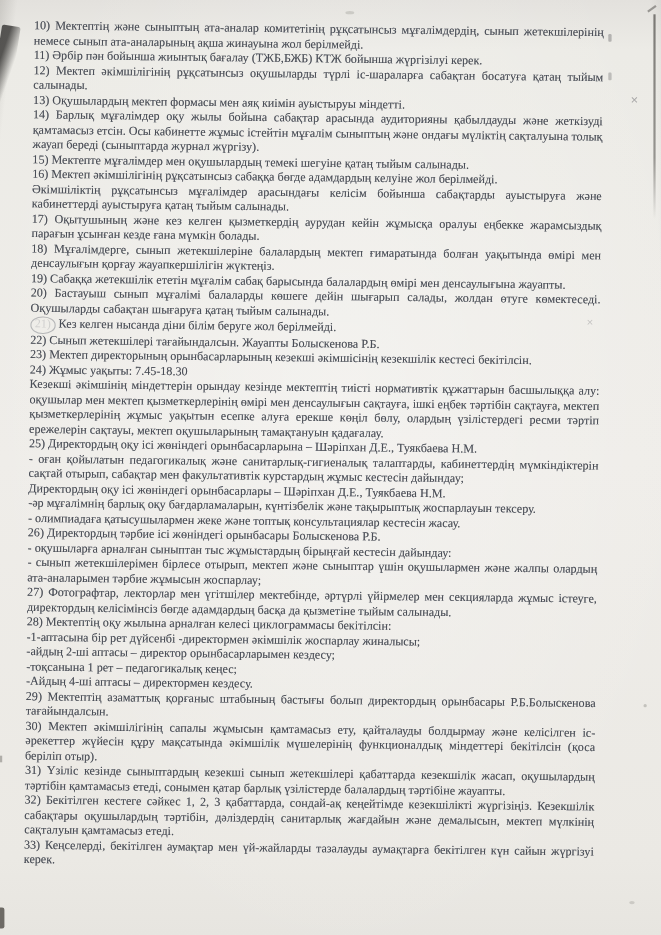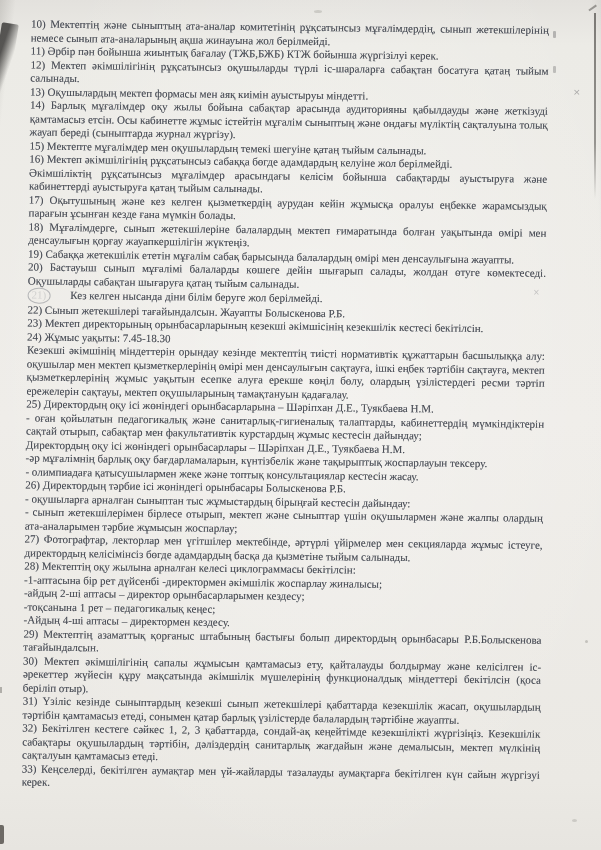--- a/index.html
+++ b/index.html
@@ -24,21 +24,21 @@
     transform:rotate(0.7deg);
     transform-origin:55% 0;
     text-shadow:0 0 .6px rgba(74,78,87,.45);
   }
   .text-block p{margin:0;padding:0;}
   .circled-marker{
     display:inline-block;
     border:1px solid rgba(95,100,110,.40);
     border-radius:50%;
     padding:0 3px;
-    margin-right:20px;
+    margin-right:3px;
     color:rgba(74,78,87,.18);
     text-shadow:none;
     font-family:Liberation Serif, serif;
   }
   
   .artifact{position:absolute;pointer-events:none;}
   .corner-sliver{
     left:-4px;top:23px;width:17px;height:76px;
     background:linear-gradient(100deg,#434240 28%,rgba(67,66,64,0) 72%);
     transform:rotate(9deg);

